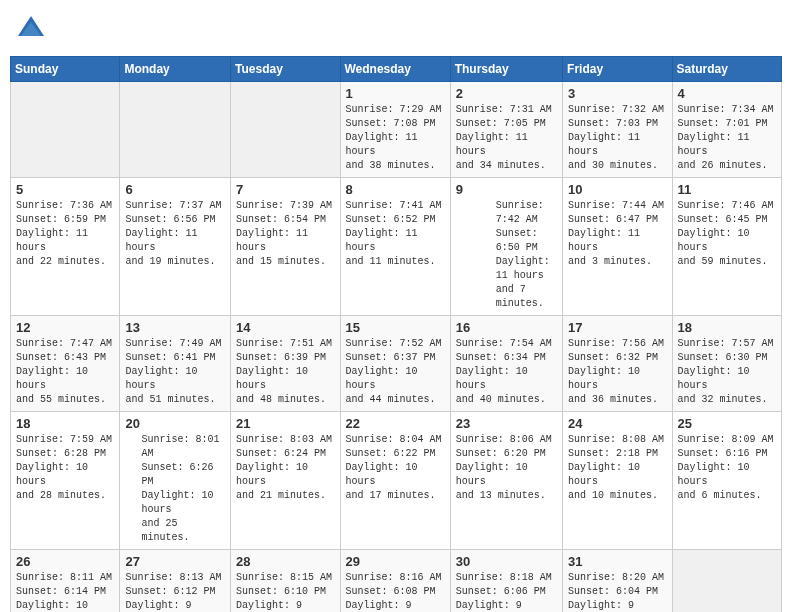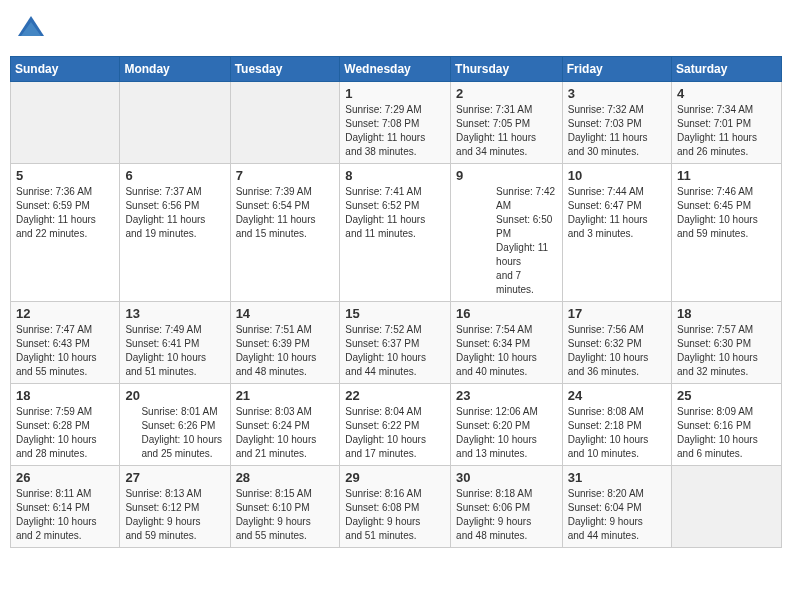--- a/index.html
+++ b/index.html
@@ -86,20 +86,21 @@
     .day-number {
       font-size: 13px;
       font-weight: bold;
       margin-bottom: 2px;
       display: block;
     }
     .day-info {
       font-size: 10px;
       color: #333;
       line-height: 1.4;
+      font-family: Liberation Mono, monospace;
     }
     .empty-cell {
       background: #f0f0f0 !important;
     }
   </style>
 </head>
 <body>
 
 <div class="header">
   <div class="logo">
@@ -290,21 +291,21 @@
         </td>
         <td>
           <span class="day-number">22</span>
           <div class="day-info" style="white-space: pre-line;">Sunrise: 8:04 AM
 Sunset: 6:22 PM
 Daylight: 10 hours
 and 17 minutes.</div>
         </td>
         <td>
           <span class="day-number">23</span>
-          <div class="day-info" style="white-space: pre-line;">Sunrise: 12:06 AM
+          <div class="day-info" style="white-space: pre-line;">Sunrise: 8:06 AM
 Sunset: 6:20 PM
 Daylight: 10 hours
 and 13 minutes.</div>
         </td>
         <td>
           <span class="day-number">24</span>
           <div class="day-info" style="white-space: pre-line;">Sunrise: 8:08 AM
 Sunset: 2:18 PM
 Daylight: 10 hours
 and 10 minutes.</div>

